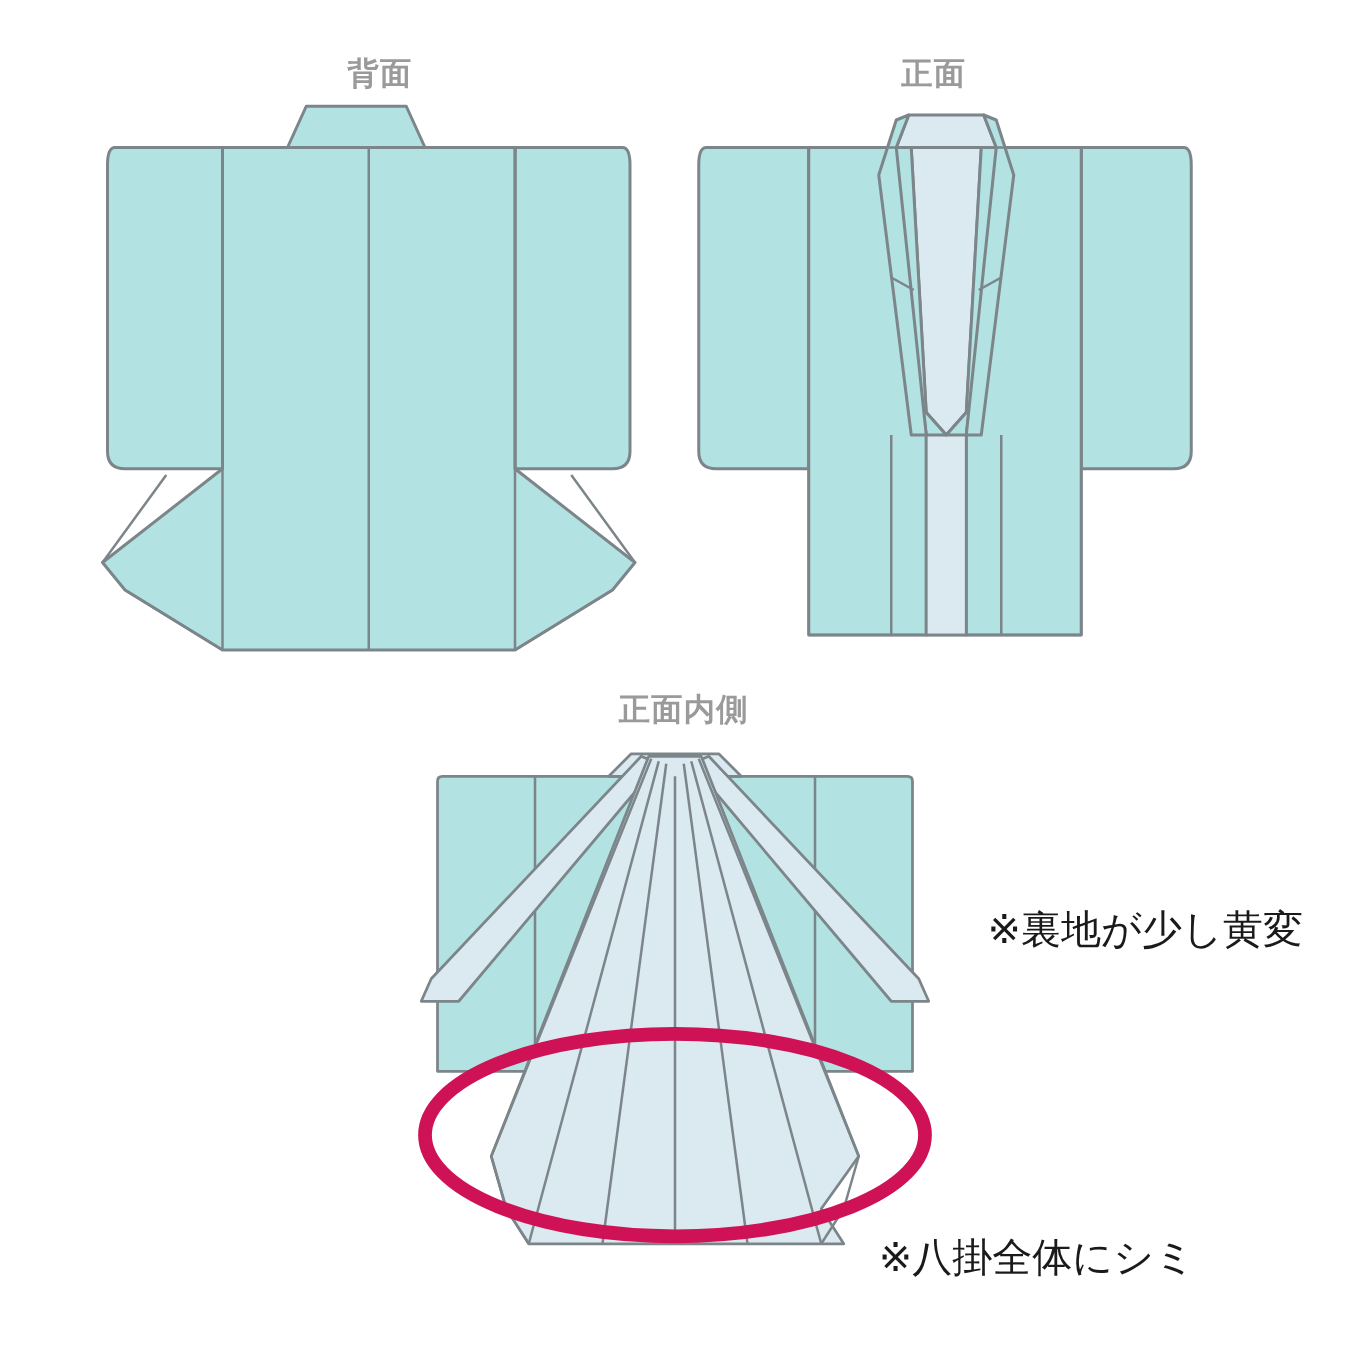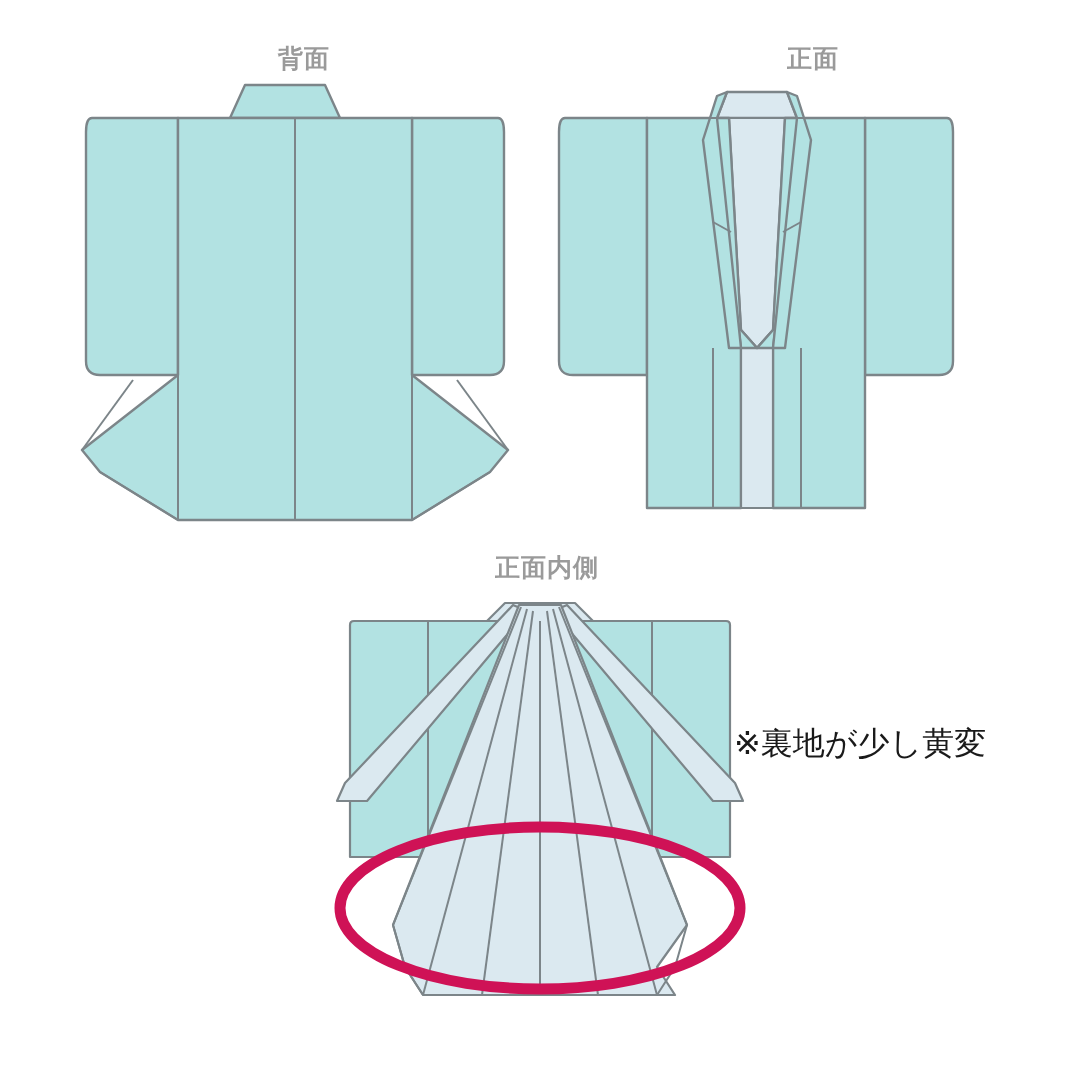--- a/index.html
+++ b/index.html
@@ -23,32 +23,32 @@
   .view-label {
     position: absolute;
     color: #9a9a9a;
     font-size: 25px;
     font-weight: 700;
     letter-spacing: 1px;
     white-space: nowrap;
     font-family: "DejaVu Sans", "Liberation Sans", sans-serif;
   }
   #label-back  { left: 278px; top: 42px; }
-  #label-front { left: 787px; top: 42px; }
+  #label-front { left: 721px; top: 42px; }
   #label-inner { left: 495px; top: 551px; }
 
   .note {
     position: absolute;
     color: #1a1a1a;
     font-size: 32px;
     white-space: nowrap;
     font-family: "DejaVu Sans", "Liberation Sans", sans-serif;
     letter-spacing: 0px;
   }
-  #note-lining { left: 734px; top: 722px; }
+  #note-lining { left: 790px; top: 722px; }
   #note-stain  { left: 703px; top: 985px; }
 
   svg.diagram { position: absolute; overflow: visible; }
   #svg-back  { left: 60px;  top: 80px;  }
   #svg-front { left: 545px; top: 80px;  }
   #svg-inner { left: 275px; top: 595px; }
   .lining-fill   { fill: #dbe9f0; }
   .stroke-line   { stroke: #7c8589; stroke-width: 2.4; stroke-linejoin: round; fill: none; }
   .stroke-thin   { stroke: #7c8589; stroke-width: 2.0; fill: none; }
   .body-back     { fill: #b2e2e2; stroke: #7c8589; stroke-width: 2.4; stroke-linejoin: round; }
@@ -154,14 +154,15 @@
 
       <path class="panel-seam" d="M 118 330 L 130 372 L 148 400"></path>
       <path class="panel-seam" d="M 412 330 L 400 372 L 382 400"></path>
 
       <ellipse class="highlight-ellipse" cx="265" cy="313" rx="200" ry="81"></ellipse>
     </svg>
   </div>
 
   <div class="note" id="note-lining">※裏地が少し黄変</div>
 
+  <div class="note" id="note-stain">※八掛全体にシミ</div>
 
 </div>
 
 </body></html>

